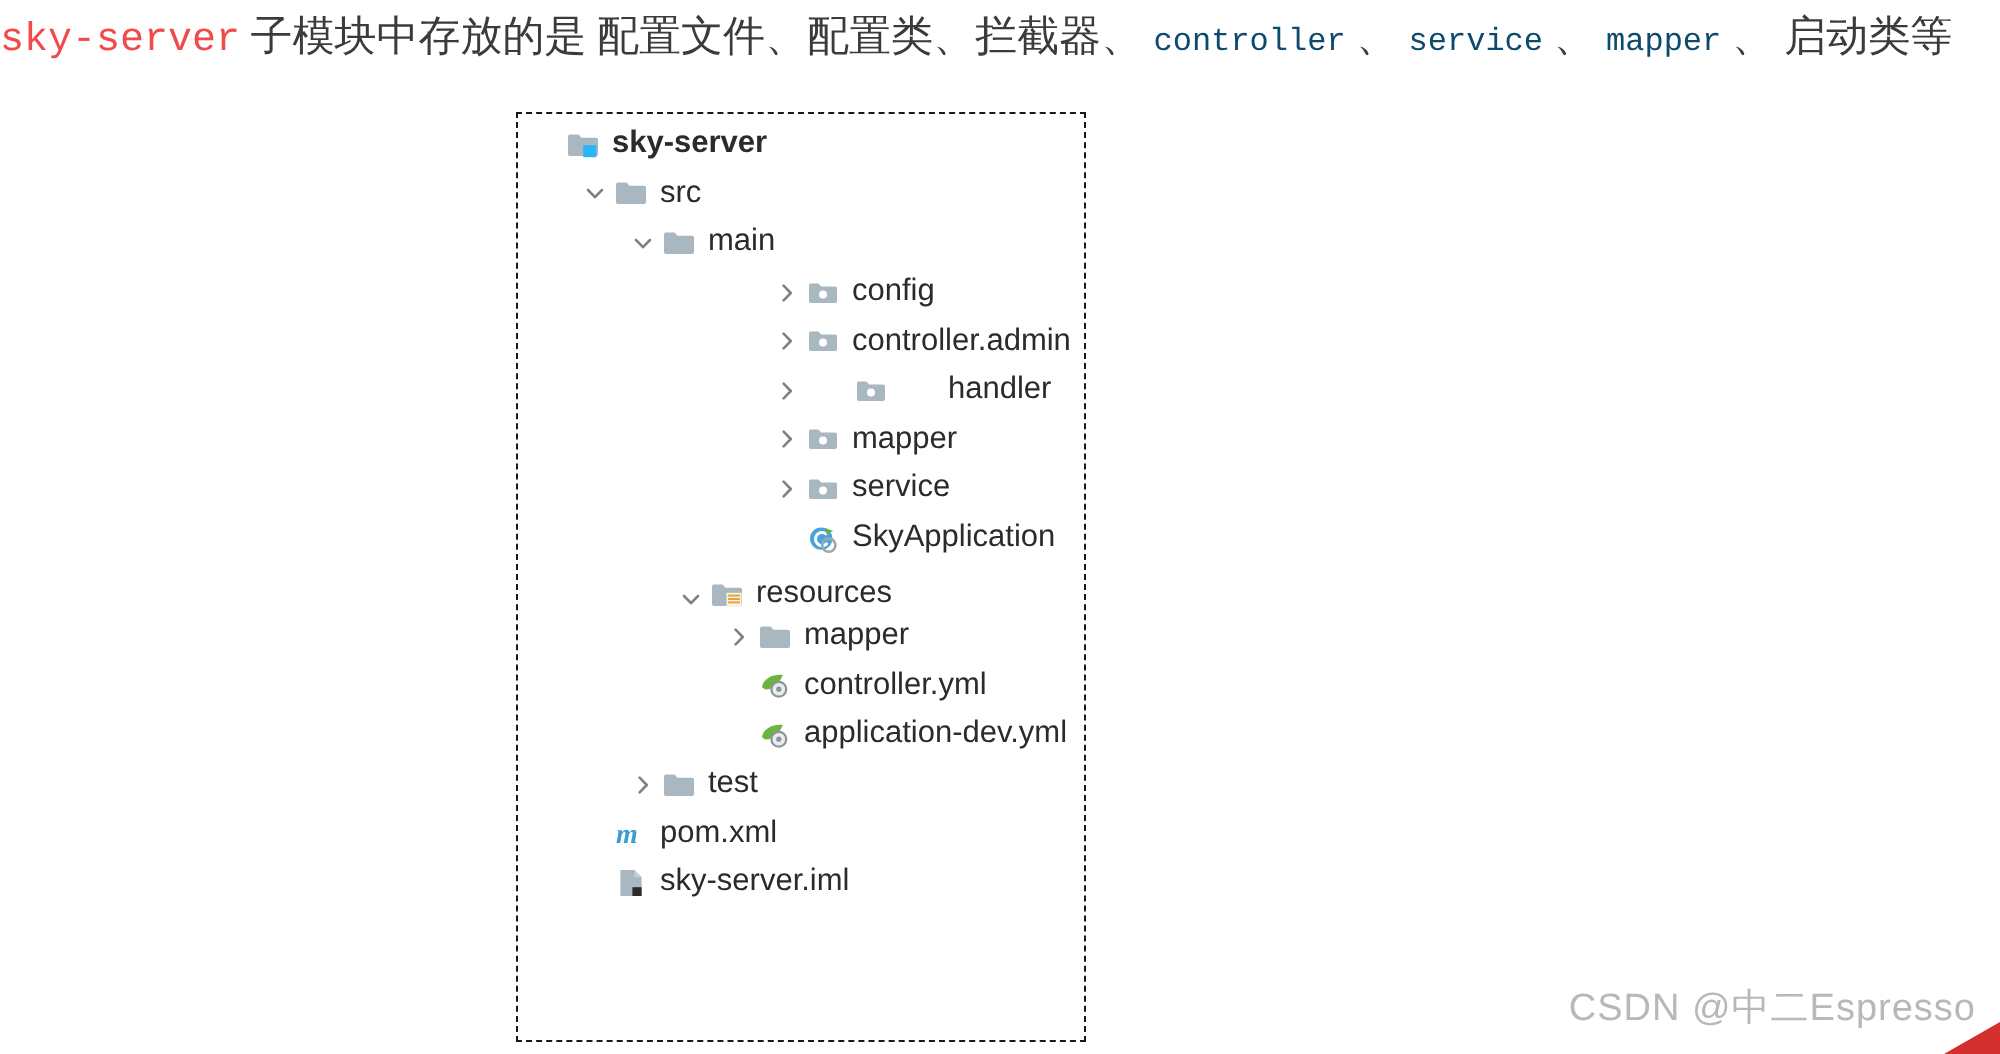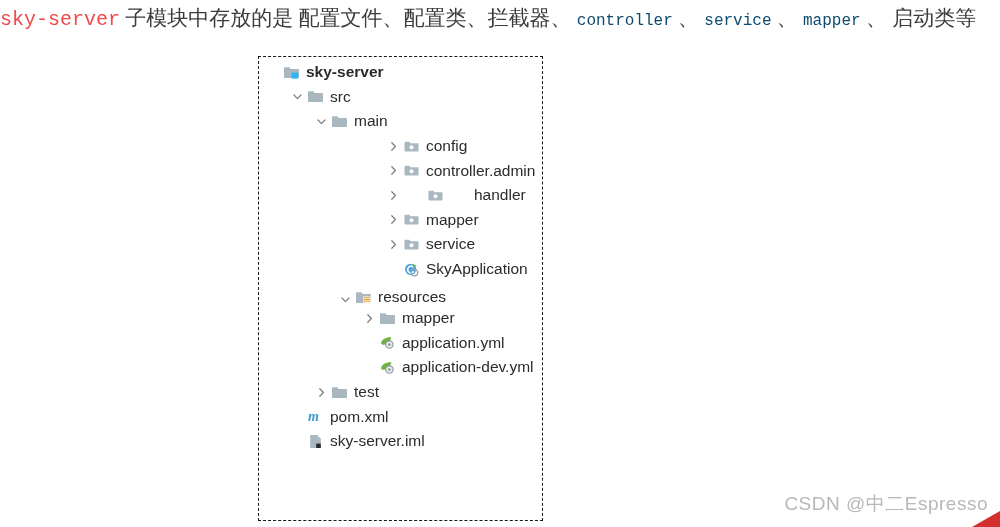--- a/index.html
+++ b/index.html
@@ -284,21 +284,21 @@
       </div>
       <div class="row" style="padding-left: 104px;">
         <span class="chev none"></span>
         <span class="icon">
           <svg width="17" height="17" viewBox="0 0 17 17">
             <path d="M2.0 9.6 C2.6 5.2 7.4 3.0 12.4 3.4 C10.9 7.6 8.0 10.6 3.6 10.8 Z" fill="#6db33f"></path>
             <circle cx="10.4" cy="10.6" r="3.7" fill="#e9edef" stroke="#8a9499" stroke-width="1.1"></circle>
             <circle cx="10.4" cy="10.6" r="1.3" fill="#8a9499"></circle>
           </svg>
         </span>
-        <span class="label">application.yml</span>
+        <span class="label">controller.yml</span>
       </div>
       <div class="row" style="padding-left: 104px;">
         <span class="chev none"></span>
         <span class="icon">
           <svg width="17" height="17" viewBox="0 0 17 17">
             <path d="M2.0 9.6 C2.6 5.2 7.4 3.0 12.4 3.4 C10.9 7.6 8.0 10.6 3.6 10.8 Z" fill="#6db33f"></path>
             <circle cx="10.4" cy="10.6" r="3.7" fill="#e9edef" stroke="#8a9499" stroke-width="1.1"></circle>
             <circle cx="10.4" cy="10.6" r="1.3" fill="#8a9499"></circle>
           </svg>
         </span>

